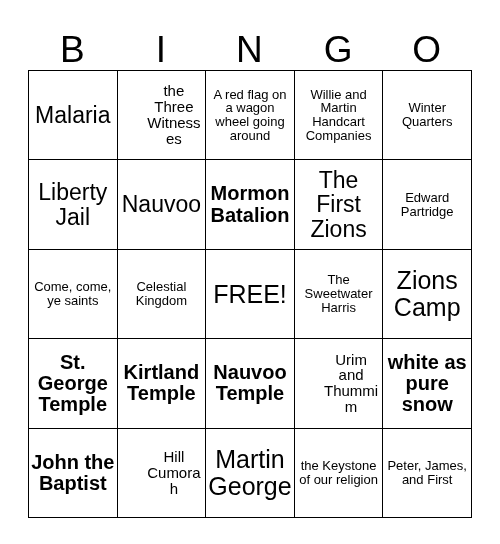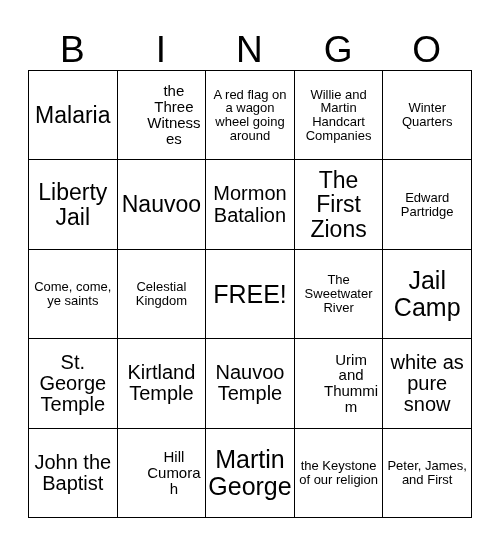--- a/index.html
+++ b/index.html
@@ -62,21 +62,21 @@
   }
   .cell-text {
     display: block;
     line-height: 1.06;
     word-wrap: break-word;
   }
 
   
   .fs-xl   { font-size: 25px; }
   .fs-lg   { font-size: 23px; }
-  .fs-md   { font-size: 20px; }
+  .fs-md   { font-size: 20px; font-weight: bold; }
   .fs-sm   { font-size: 13px; }
   .fs-xs   { font-size: 15px; margin-left: 25px; }
   .fs-xxs  { font-size: 13px; }
 </style>
 </head>
 <body>
 
 <div class="card">
 
   <div class="header-row">
@@ -137,24 +137,24 @@
         <td>
             <span class="cell-text fs-sm">Come, come, ye saints</span>
           </td>
         <td>
             <span class="cell-text fs-sm">Celestial Kingdom</span>
           </td>
         <td>
             <span class="cell-text fs-xl">FREE!</span>
           </td>
         <td>
-            <span class="cell-text fs-xxs">The Sweetwater River</span>
+            <span class="cell-text fs-xxs">The Sweetwater Harris</span>
           </td>
         <td>
-            <span class="cell-text fs-xl">Jail Camp</span>
+            <span class="cell-text fs-xl">Zions Camp</span>
           </td>
       </tr>
       <tr>
         <td>
             <span class="cell-text fs-md">St. George Temple</span>
           </td>
         <td>
             <span class="cell-text fs-md">Kirtland Temple</span>
           </td>
         <td>

